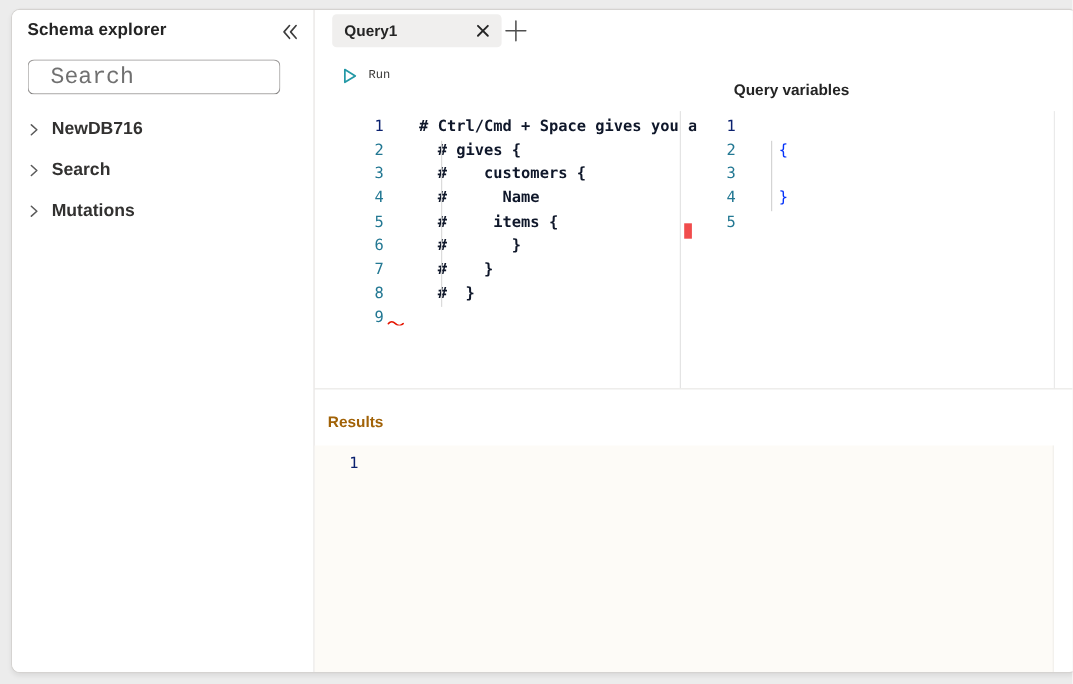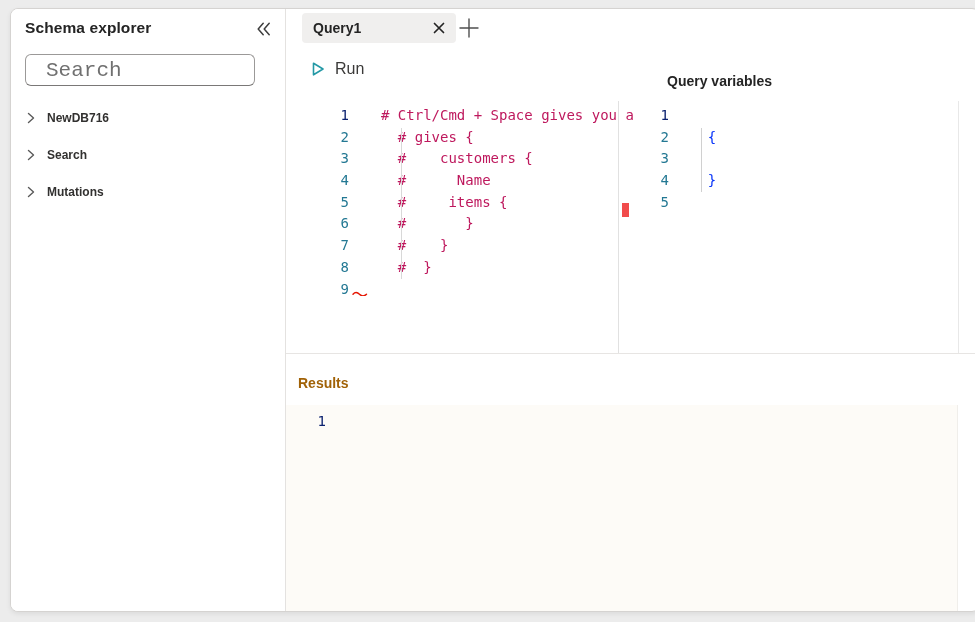--- a/index.html
+++ b/index.html
@@ -40,54 +40,54 @@
   .search-box input{
     border:none;outline:none;flex:1;font-size:21px;color:#ef4444;
     font-family:Liberation Mono, monospace;background:transparent;
   }
   .search-box input::placeholder{color:#707070;}
   .tree{position:absolute;left:0;top:90px;right:1px;}
   .tree-item{
     height:37px;display:flex;align-items:center;gap:12px;
     padding-left:16px;cursor:pointer;
   }
-  .tree-item span.lbl{font-size:12px;font-weight:700;color:#323130;}
+  .tree-item span.lbl{font-size:16px;font-weight:700;color:#323130;}
   
   .tab{
     position:absolute;left:291px;top:4px;width:154px;height:30px;
     background:#f0efee;border:none;border-radius:4px;cursor:pointer;
     display:flex;align-items:center;padding:0 11px;box-sizing:border-box;
   }
   .tab .tab-label{font-size:14px;font-weight:700;color:#242424;font-family:"Liberation Sans",sans-serif;}
   .tab .tab-close{margin-left:auto;display:flex;align-items:center;cursor:pointer;}
   .newtab-btn{
     position:absolute;left:444px;top:5px;width:28px;height:28px;
     background:none;border:none;padding:0;cursor:pointer;
     display:flex;align-items:center;justify-content:center;
   }
   .run-btn{
     position:absolute;left:295px;top:46px;height:28px;
     background:none;border:none;padding:0 4px;cursor:pointer;
     display:flex;align-items:center;gap:9px;
   }
-  .run-btn span{font-size:16px;color:#3b3a39;font-family:Liberation Sans, sans-serif;}
+  .run-btn span{font-size:11px;color:#3b3a39;font-family:Liberation Mono, monospace;}
   .qv-label{
     position:absolute;left:656px;top:64px;margin:0;
     font-size:14px;font-weight:700;color:#242424;
   }
   
   .mono{font-family:"DejaVu Sans Mono","Liberation Mono",monospace;font-size:14px;}
   .gutter{position:absolute;text-align:right;}
   .gutter div{height:21.7px;line-height:21.7px;color:#237893;}
   .gutter div.active{color:#0b216f;}
   .codecol{position:absolute;overflow:hidden;}
   .codecol div{height:21.7px;line-height:21.7px;white-space:pre;}
   .q-gutter{left:300px;top:96px;width:38px;}
   .q-code{left:370px;top:96px;width:252px;}
-  .q-code div{color:#be185d;}
+  .q-code div{color:#0f172a;font-weight:bold;}
   .indent-guide{position:absolute;width:1px;background:#d8d8d8;}
   .g1{left:390px;top:119px;height:151px;}
   .g2{left:690px;top:119px;height:64px;background:#d0d0d0;}
   .ruler-border{position:absolute;width:1px;top:92px;height:252px;background:#e1e1e1;}
   .rb1{left:607px;}
   .rb2{left:947px;background:#e8e8e8;}
   .error-marker{position:absolute;left:611px;top:194px;width:7px;height:14px;background:#f14c4c;}
   .squiggle{position:absolute;left:341px;top:281px;}
   .v-gutter{left:630px;top:96px;width:28px;}
   .v-code{left:680px;top:96px;width:240px;}

